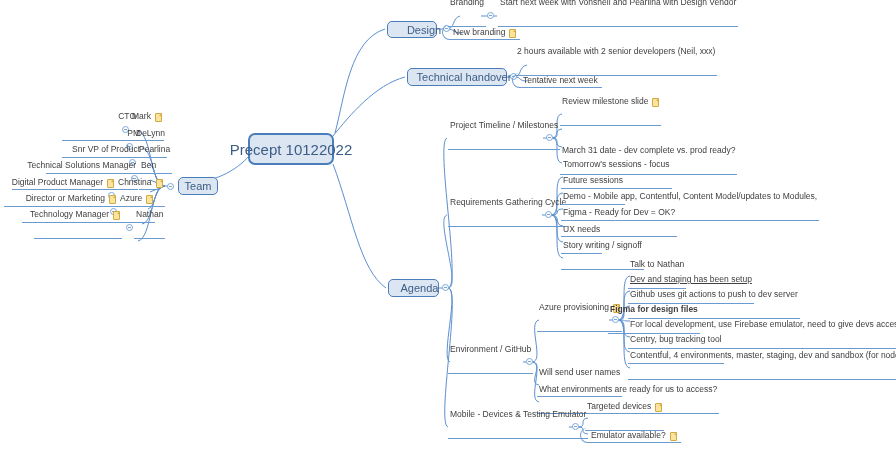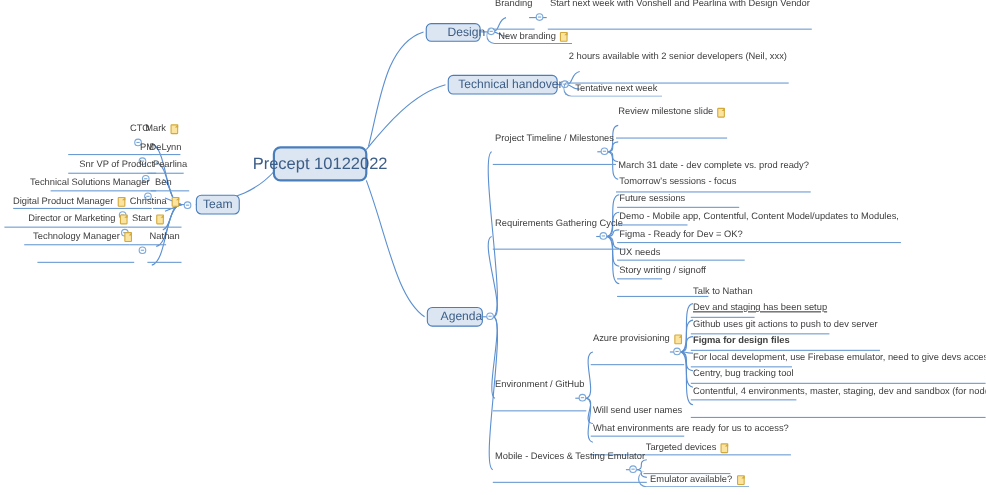--- a/index.html
+++ b/index.html
@@ -265,21 +265,21 @@
   </div>
 
   <div class="node-txt left" style="left:22px;top:204px;width:96px;height:13px;">
     <span class="lbl">Director or Marketing</span>
     <span class="note-icon">
         <i></i>
       </span>
   </div>
   <span class="collapse" style="left:110px;top:208px;"></span>
   <div class="node-txt right" style="left:118px;top:204px;height:13px;">
-    <span class="lbl">Start</span>
+    <span class="lbl">Azure</span>
     <span class="note-icon">
         <i></i>
       </span>
   </div>
 
   <div class="node-txt left" style="left:34px;top:220px;width:88px;height:13px;">
     <span class="lbl">Technology Manager</span>
     <span class="note-icon">
         <i></i>
       </span>
@@ -348,21 +348,21 @@
 
   <div class="node-txt right" style="left:628px;top:270px;height:13px;">
     <span class="lbl">Talk to Nathan</span>
   </div>
   <div class="node-txt right" style="left:628px;top:285px;height:13px;text-decoration:underline;">
     <span class="lbl">Dev and staging has been setup</span>
   </div>
   <div class="node-txt right" style="left:628px;top:300px;height:13px;">
     <span class="lbl">Github uses git actions to push to dev server</span>
   </div>
-  <div class="node-txt right" style="left:628px;top:315px;height:13px;font-weight:bold;">
+  <div class="node-txt right" style="left:608px;top:315px;height:13px;font-weight:bold;">
     <span class="lbl">Figma for design files</span>
   </div>
   <div class="node-txt right" style="left:628px;top:330px;height:13px;">
     <span class="lbl">For local development, use Firebase emulator, need to give devs access to Firebase</span>
   </div>
   <div class="node-txt right" style="left:628px;top:345px;height:13px;">
     <span class="lbl">Centry, bug tracking tool</span>
   </div>
   <div class="node-txt right" style="left:628px;top:361px;height:13px;">
     <span class="lbl">Contentful, 4 environments, master, staging, dev and sandbox (for node developer)</span>

